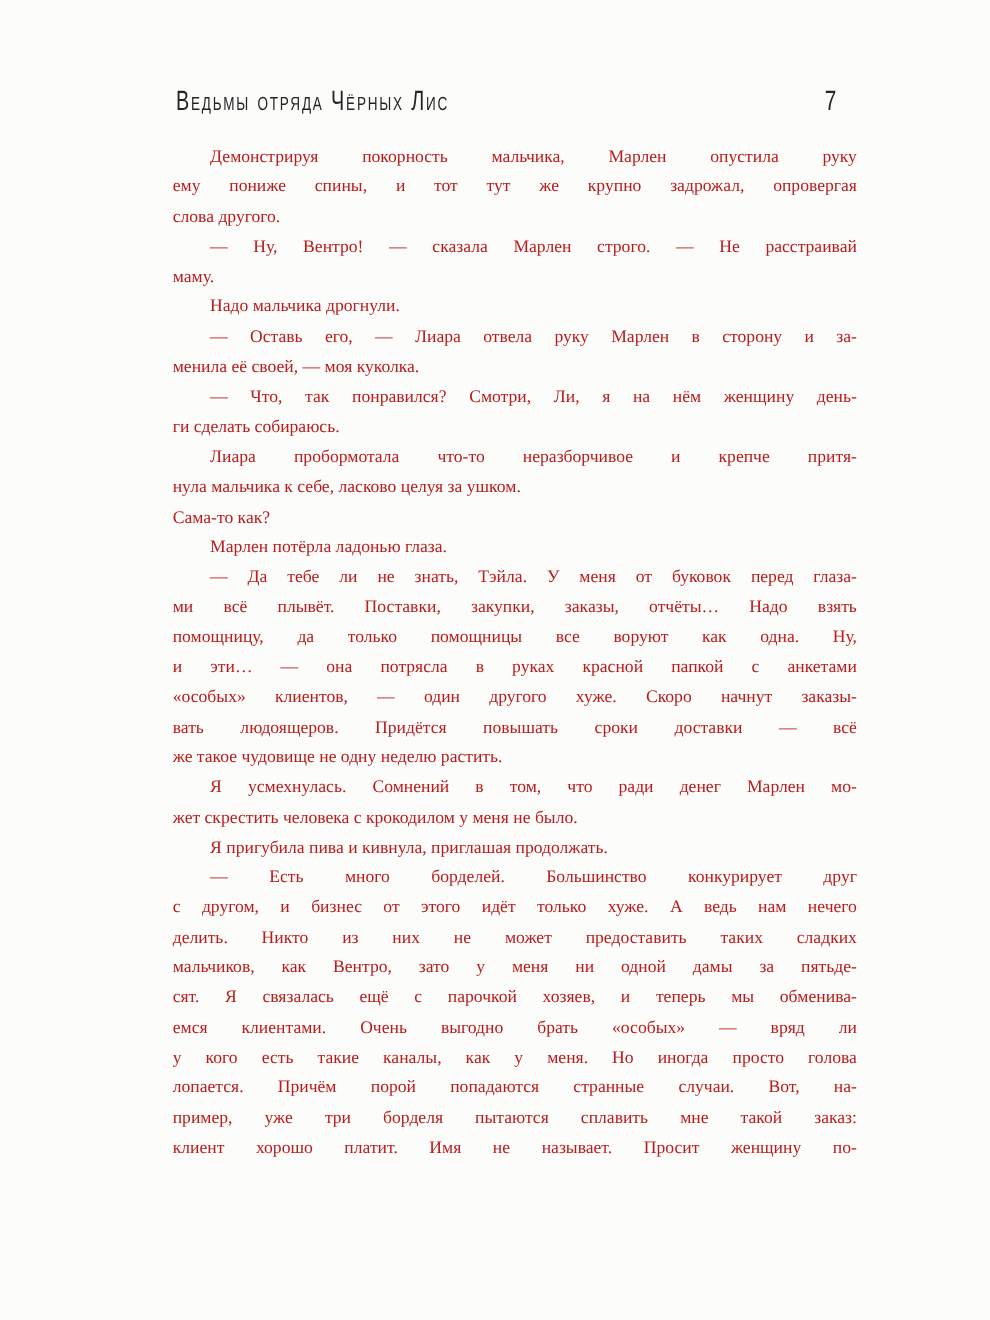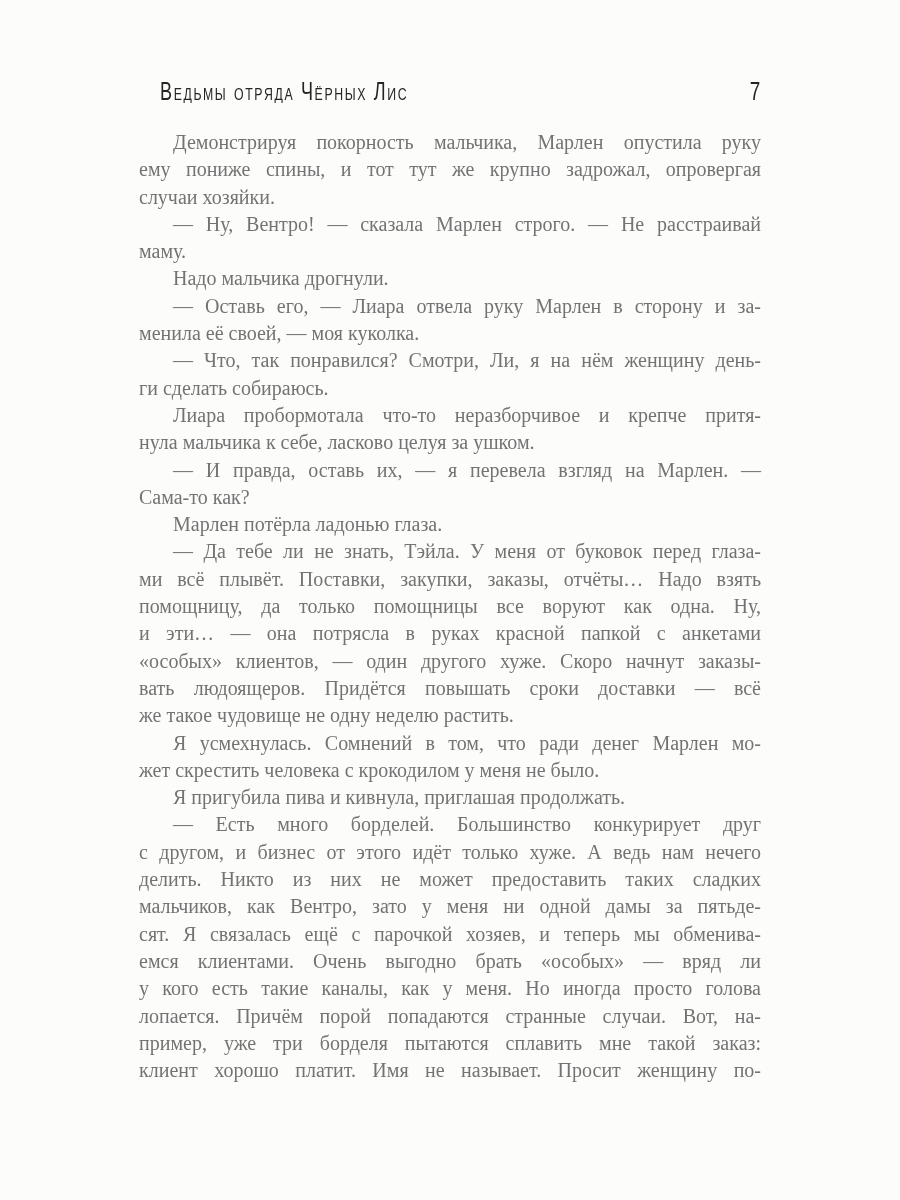--- a/index.html
+++ b/index.html
@@ -38,25 +38,25 @@
     font-weight: 500;
     font-size: 22px;
     line-height: 22px;
     color: #242424;
     transform: scale(0.86, 1.15);
     transform-origin: right top;
   }
   
   .body-text {
     position: absolute;
-    left: 119px; top: 129px;
+    left: 137px; top: 129px;
     width: 622px;
-    font-size: 20px;
+    font-size: 16px;
     line-height: 27.3px;
-    color: #737373;
+    color: #b91c1c;
   }
   .para { margin: 0; }
   .line {
     text-align: justify;
     text-align-last: justify;
     -moz-text-align-last: justify;
     white-space: normal;
   }
   .line.first { text-indent: 34px; }
   .line.last {
@@ -67,21 +67,21 @@
 </head>
 <body>
 
 <div class="page">
   <div class="running-title">Ведьмы отряда Чёрных Лис</div>
   <div class="page-number">7</div>
   <div class="body-text">
       <div class="para">
         <div class="line first">Демонстрируя покорность мальчика, Марлен опустила руку</div>
         <div class="line">ему пониже спины, и тот тут же крупно задрожал, опровергая</div>
-        <div class="line last">случаи хозяйки.</div>
+        <div class="line last">слова другого.</div>
       </div>
       <div class="para">
         <div class="line first">— Ну, Вентро! — сказала Марлен строго. — Не расстраивай</div>
         <div class="line last">маму.</div>
       </div>
       <div class="para">
         <div class="line first last">Надо мальчика дрогнули.</div>
       </div>
       <div class="para">
         <div class="line first">— Оставь его, — Лиара отвела руку Марлен в сторону и за-</div>
@@ -89,21 +89,20 @@
       </div>
       <div class="para">
         <div class="line first">— Что, так понравился? Смотри, Ли, я на нём женщину день-</div>
         <div class="line last">ги сделать собираюсь.</div>
       </div>
       <div class="para">
         <div class="line first">Лиара пробормотала что-то неразборчивое и крепче притя-</div>
         <div class="line last">нула мальчика к себе, ласково целуя за ушком.</div>
       </div>
       <div class="para">
-        <div class="line first">— И правда, оставь их, — я перевела взгляд на Марлен. —</div>
         <div class="line last">Сама-то как?</div>
       </div>
       <div class="para">
         <div class="line first last">Марлен потёрла ладонью глаза.</div>
       </div>
       <div class="para">
         <div class="line first">— Да тебе ли не знать, Тэйла. У меня от буковок перед глаза-</div>
         <div class="line">ми всё плывёт. Поставки, закупки, заказы, отчёты… Надо взять</div>
         <div class="line">помощницу, да только помощницы все воруют как одна. Ну,</div>
         <div class="line">и эти… — она потрясла в руках красной папкой с анкетами</div>

